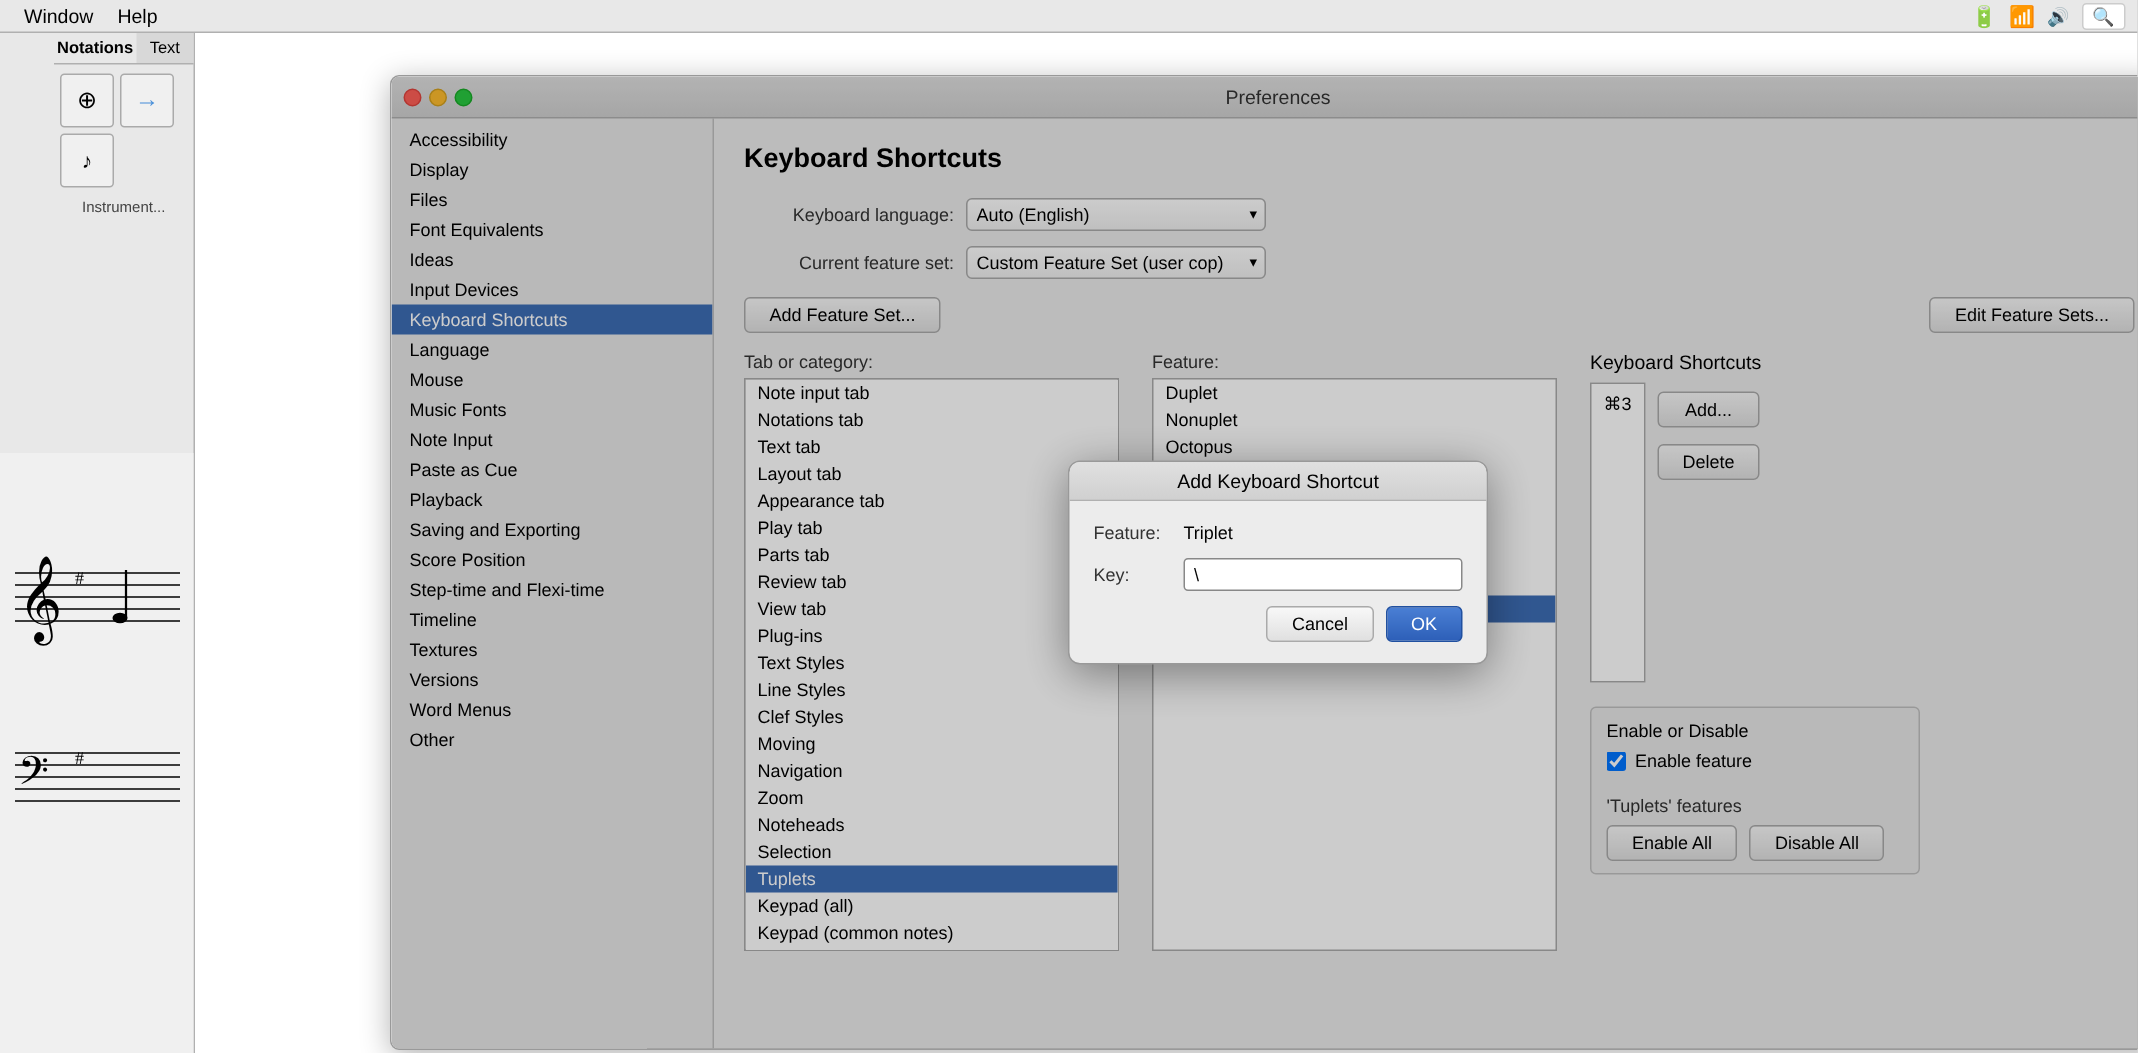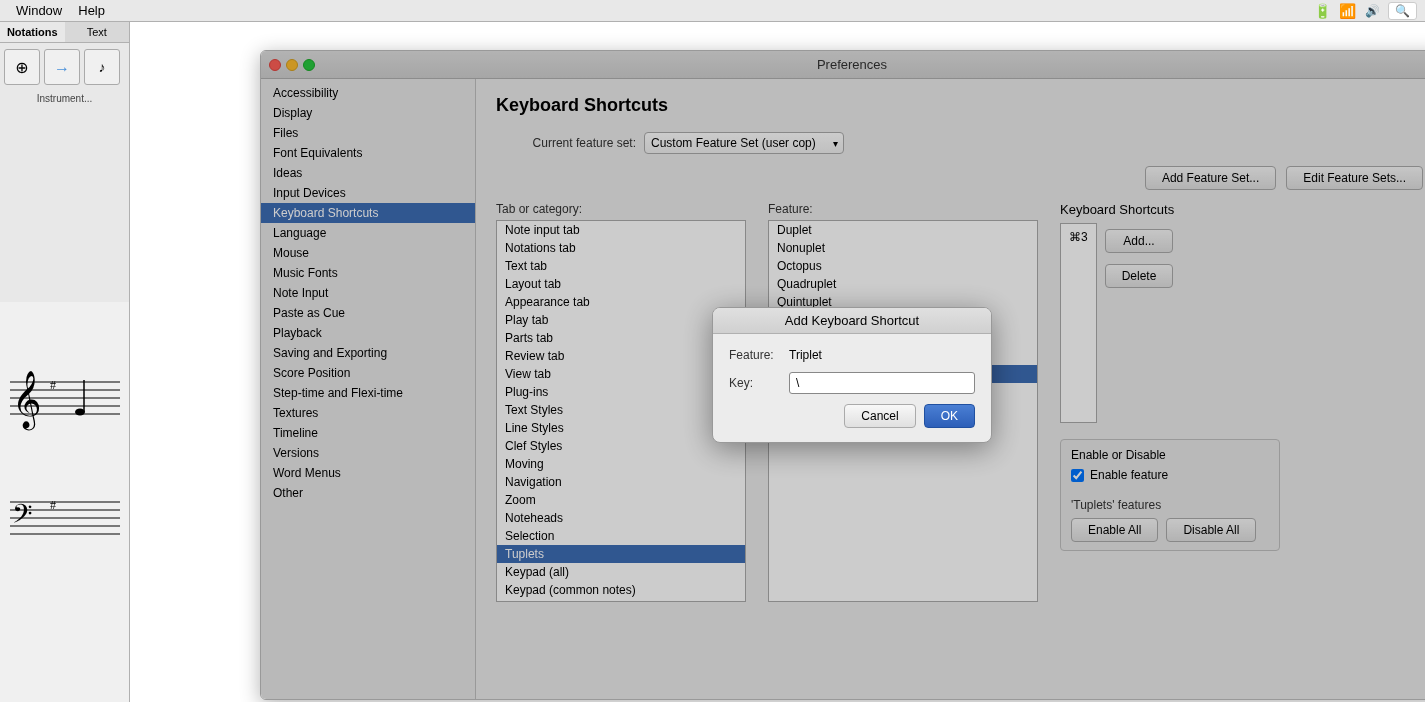--- a/index.html
+++ b/index.html
@@ -33,20 +33,21 @@
 
     
     .toolbar-area {
       position: absolute;
       top: 22px;
       left: 0;
       width: 130px;
       height: 680px;
       background: #e8e8e8;
       border-right: 1px solid #b0b0b0;
+      padding-left: 36px;
     }
     .toolbar-tabs {
       display: flex;
       border-bottom: 1px solid #b0b0b0;
     }
     .toolbar-tab {
       flex: 1;
       text-align: center;
       padding: 4px 2px;
       font-size: 11px;
@@ -210,21 +211,21 @@
       top: 50%;
       transform: translateY(-50%);
       pointer-events: none;
       font-size: 10px;
     }
 
     .button-row {
       display: flex;
       gap: 10px;
       margin: 12px 0;
-      justify-content: flex-end;
+      justify-content: space-between;
     }
     .btn {
       padding: 4px 16px;
       font-size: 12px;
       border: 1px solid #aaa;
       border-radius: 4px;
       background: linear-gradient(to bottom, #f8f8f8, #e0e0e0);
       cursor: pointer;
       color: #000;
     }
@@ -494,30 +495,38 @@
           <div class="pref-sidebar-item selected">Keyboard Shortcuts</div>
           <div class="pref-sidebar-item">Language</div>
           <div class="pref-sidebar-item">Mouse</div>
           <div class="pref-sidebar-item">Music Fonts</div>
           <div class="pref-sidebar-item">Note Input</div>
           <div class="pref-sidebar-item">Paste as Cue</div>
           <div class="pref-sidebar-item">Playback</div>
           <div class="pref-sidebar-item">Saving and Exporting</div>
           <div class="pref-sidebar-item">Score Position</div>
           <div class="pref-sidebar-item">Step-time and Flexi-time</div>
+          <div class="pref-sidebar-item">Timeline</div>
           <div class="pref-sidebar-item">Textures</div>
-          <div class="pref-sidebar-item">Timeline</div>
           <div class="pref-sidebar-item">Versions</div>
           <div class="pref-sidebar-item">Word Menus</div>
           <div class="pref-sidebar-item">Other</div>
         </div>
 
       <div class="pref-main">
         <div class="pref-title">Keyboard Shortcuts</div>
 
+        <div class="form-row">
+          <span class="form-label">Keyboard language:</span>
+          <div class="select-wrapper">
+            <select class="form-select">
+              <option>Auto (English)</option>
+            </select>
+          </div>
+        </div>
 
         <div class="form-row">
           <span class="form-label">Current feature set:</span>
           <div class="select-wrapper">
             <select class="form-select">
               <option>Custom Feature Set (user cop)</option>
             </select>
           </div>
         </div>
 

